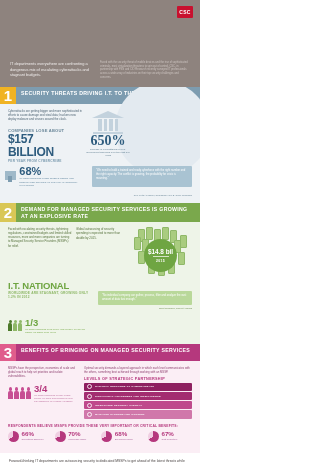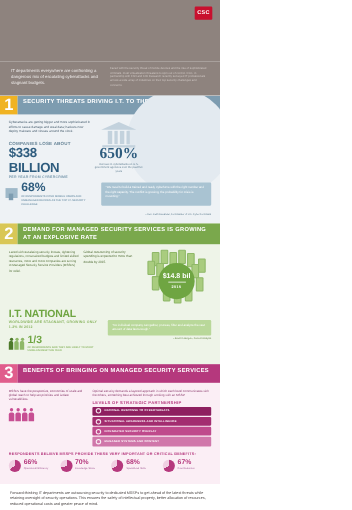--- a/index.html
+++ b/index.html
@@ -110,21 +110,21 @@
     display: flex; flex-direction: column; align-items: center; justify-content: center;
   }
   .gc-big { font-size: 6.4px; font-weight: bold; line-height: 7px; }
   .gc-year { font-size: 3.4px; font-weight: bold; letter-spacing: .4px; margin-top: 1px; }
   .gc-rule { width: 16px; height: .6px; background: rgba(255,255,255,.7); margin: 1px 0; }
 
   .s2-lower { display: flex; gap: 6px; padding: 2px 8px 6px 8px; }
   .budget-block { width: 84px; }
   .budget-title { font-size: 9.5px; font-weight: bold; color: #6fa542; line-height: 10px; letter-spacing: -.2px; }
   .budget-sub { font-size: 3.2px; font-weight: bold; color: #8fb868; line-height: 4.2px; letter-spacing: .2px; }
-  .third-row { display: flex; align-items: center; gap: 3px; margin-top: 5px; }
+  .third-row { display: flex; align-items: center; gap: 3px; margin-top: 18px; }
   .people { display: flex; gap: 1px; align-items: flex-end; }
   .person { width: 4px; }
   .person .head { width: 3px; height: 3px; border-radius: 50%; background: #8fb868; margin: 0 auto; }
   .person .body { width: 4px; height: 8px; background: #8fb868; border-radius: 1.5px 1.5px 0 0; margin-top: .5px; }
   .person.dark .head, .person.dark .body { background: #4d7a2a; }
   .third-big { font-size: 9.5px; font-weight: bold; color: #6fa542; line-height: 10px; }
   .third-sub { font-size: 2.3px; font-weight: bold; color: #8fb868; line-height: 3px; }
   .quote-box2 { flex: 1; background: #b9d89a; color: #fff; padding: 3px 4px; border-radius: 1px; align-self: flex-start; margin-top: 10px; }
   .quote-text2 { font-size: 2.7px; line-height: 3.9px; }
   .quote-attr2 { font-size: 2.2px; color: #6b8a4d; text-align: right; margin-top: 2px; }
@@ -191,21 +191,21 @@
       <div class="bar1">
         <div class="bar-title">SECURITY THREATS DRIVING I.T. TO THE BREAKING POINT</div>
       </div>
     </div>
 
     <div class="s1-body">
       <div class="s1-left">
         <div class="s1-copy">Cyberattacks are getting bigger and more sophisticated in efforts to cause damage and steal data; hackers now deploy malware and viruses around the clock.</div>
         <div class="stat-block">
           <div class="stat-label-sm">COMPANIES LOSE ABOUT</div>
-          <div class="stat-big">$338 BILLION</div>
+          <div class="stat-big">$157 BILLION</div>
           <div class="stat-sub">PER YEAR FROM CYBERCRIME</div>
         </div>
       </div>
 
       <div class="s1-mid">
         <div class="bank-icon">
           <div class="bank-roof"></div>
           <div class="bank-cols">
             <div class="bank-col"></div>
               <div class="bank-col"></div>
@@ -335,20 +335,24 @@
               </div>
             <div class="person-p">
                 <div class="head"></div>
                 <div class="body"></div>
               </div>
             <div class="person-p">
                 <div class="head"></div>
                 <div class="body"></div>
               </div>
           </div>
+          <div>
+            <div class="threeq-big">3/4</div>
+            <div class="threeq-sub">OF RESPONDENTS THINK THEIR LEVEL OF RISK EXPOSURE IS THE KEY BENEFIT OF HIRING AN MSSP</div>
+          </div>
         </div>
       </div>
 
       <div class="s3-right">
         <div class="s3-copy2">Optimal security demands a layered approach in which each level communicates with the others, something best achieved through working with an MSSP.</div>
         <div class="levels-title">LEVELS OF STRATEGIC PARTNERSHIP</div>
 
         <div class="level-row lv1">
           <span class="level-icon"></span>
           <span class="level-label">NATIONAL RESPONSE TO CYBERTHREATS</span>

